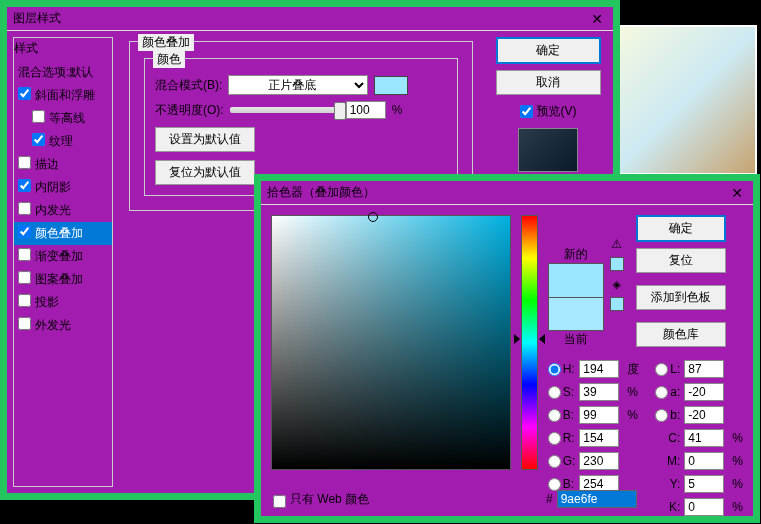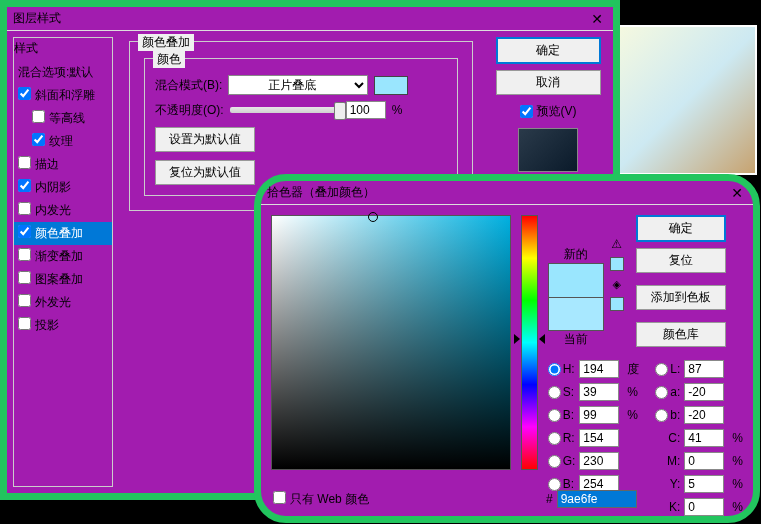--- a/index.html
+++ b/index.html
@@ -27,40 +27,40 @@
 #ls .style-item.indent { padding-left: 18px; }
 #ls .style-item.sel { background: #0078d7; color: #fff; }
 #ls .center { flex: 1; padding: 6px; }
 #ls .right { width: 130px; padding: 6px; display: flex; flex-direction: column; gap: 6px; align-items: center; }
 .swatch { width: 34px; height: 19px; background: #9ae6fe; border: 1px solid #444; display: inline-block; cursor: pointer; vertical-align: middle; }
 .preview-thumb { width: 60px; height: 44px; background: linear-gradient(135deg,#2a3a4a,#0a1a2a); border: 1px solid #888; }
 .slider { display:inline-block; width:110px; height:6px; background: linear-gradient(#e8e8e8,#d0d0d0); position:relative; vertical-align:middle; border-radius:2px;}
 .slider::after{content:"";position:absolute;right:-6px;top:-5px;width:10px;height:16px;background:#eee;border:1px solid #777;border-radius:2px;}
 
 
-#cp { top: 174px; left: 254px; width: 506px; height: 349px; border-radius: 32px; }
+#cp { top: 174px; left: 254px; width: 506px; height: 349px; }
 #cp .body { padding: 10px; display: flex; gap: 10px; }
 .sv-box { width: 255px; height: 255px; position: relative; background:
   linear-gradient(to top, #000, rgba(0,0,0,0)),
   linear-gradient(to right, #fff, #00b0e0); border: 1px solid #555; cursor: crosshair; }
 .sv-cursor { position: absolute; top: -4px; left: 96px; width: 10px; height: 10px; border: 1px solid #000; border-radius: 50%; }
 .hue { width: 18px; height: 255px; background: linear-gradient(to top, red, magenta, blue, cyan, lime, yellow, red); position: relative; cursor: pointer; border:1px solid #555;}
 .hue-arrow { position: absolute; top: 118px; left: -8px; width: 0; height: 0; border-top: 5px solid transparent; border-bottom: 5px solid transparent; border-left: 6px solid #000; }
 .hue-arrow.r { left: auto; right: -8px; border-left: none; border-right: 6px solid #000; }
 .newold { width: 56px; text-align: center; margin-top: 31px; }
 .newold .nsw { width: 56px; height: 34px; border: 1px solid #555; cursor: pointer; }
 .newold .nsw.new { background: #9ae6fe; border-bottom: none; }
 .newold .nsw.old { background: #a8e8ff; }
 .warn-col { display: flex; flex-direction: column; gap: 6px; padding-top: 22px; }
 .warn-ico { width: 14px; height: 14px; display:flex; align-items:center; justify-content:center; }
 .mini-sw { width: 14px; height: 14px; border: 1px solid #555; background: #9ae6fe; cursor:pointer; }
 .fields { display: grid; grid-template-columns: auto 44px auto 8px auto 44px auto; gap: 5px 4px; align-items: center; }
 .fields label { display: flex; align-items: center; gap: 2px; white-space: nowrap; }
 .fields input[type=radio] { margin: 0; }
-.web-row { position: absolute; bottom: 8px; left: 12px; display: flex; align-items: flex-start; gap: 4px; }
+.web-row { position: absolute; bottom: 8px; left: 12px; display: flex; align-items: flex-end; gap: 4px; }
 .hex-row { position: absolute; bottom: 8px; left: 545px; transform: translateX(-260px); display: flex; align-items: center; gap: 4px; }
 .hex-row input { width: 80px; background: #0078d7; color: #fff; border: 1px solid #666; }
 </style>
 </head>
 <body>
 
 <div class="canvas-img"></div>
 
 <div id="ls" class="window">
   <div class="titlebar">
@@ -105,25 +105,25 @@
           <div class="style-item">
             <input type="checkbox" style="">
             <span>渐变叠加</span>
           </div>
           <div class="style-item">
             <input type="checkbox" style="">
             <span>图案叠加</span>
           </div>
           <div class="style-item">
             <input type="checkbox" style="">
+            <span>投影</span>
+          </div>
+          <div class="style-item">
+            <input type="checkbox" style="">
             <span>外发光</span>
-          </div>
-          <div class="style-item">
-            <input type="checkbox" style="">
-            <span>投影</span>
           </div>
         </div>
     </div>
     <div class="center">
       <div class="group">
         <span class="group-title">颜色叠加</span>
         <div class="group" style="margin-top:6px;">
           <span class="group-title">颜色</span>
           <div style="display:flex;align-items:center;gap:6px;margin:6px 0;">
             <span>混合模式(B):</span>

